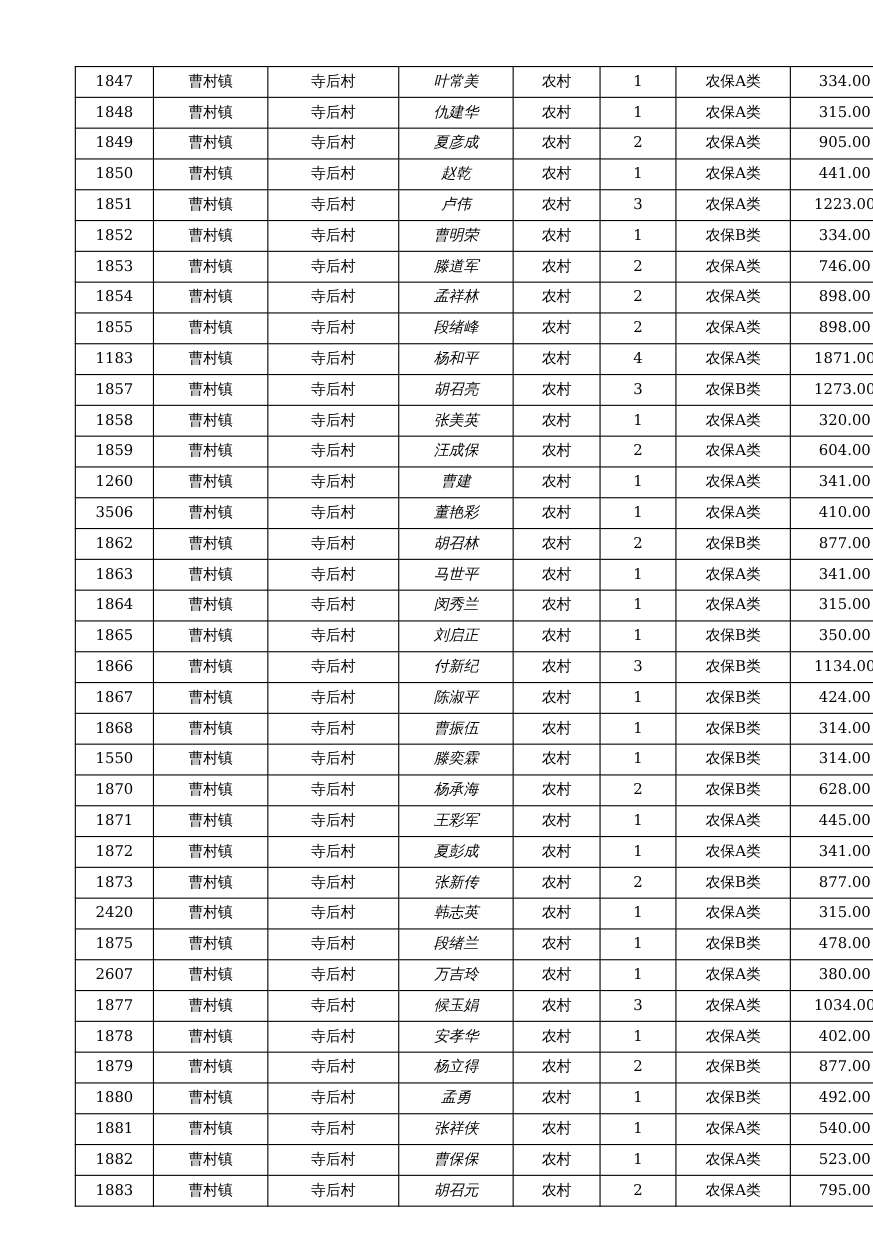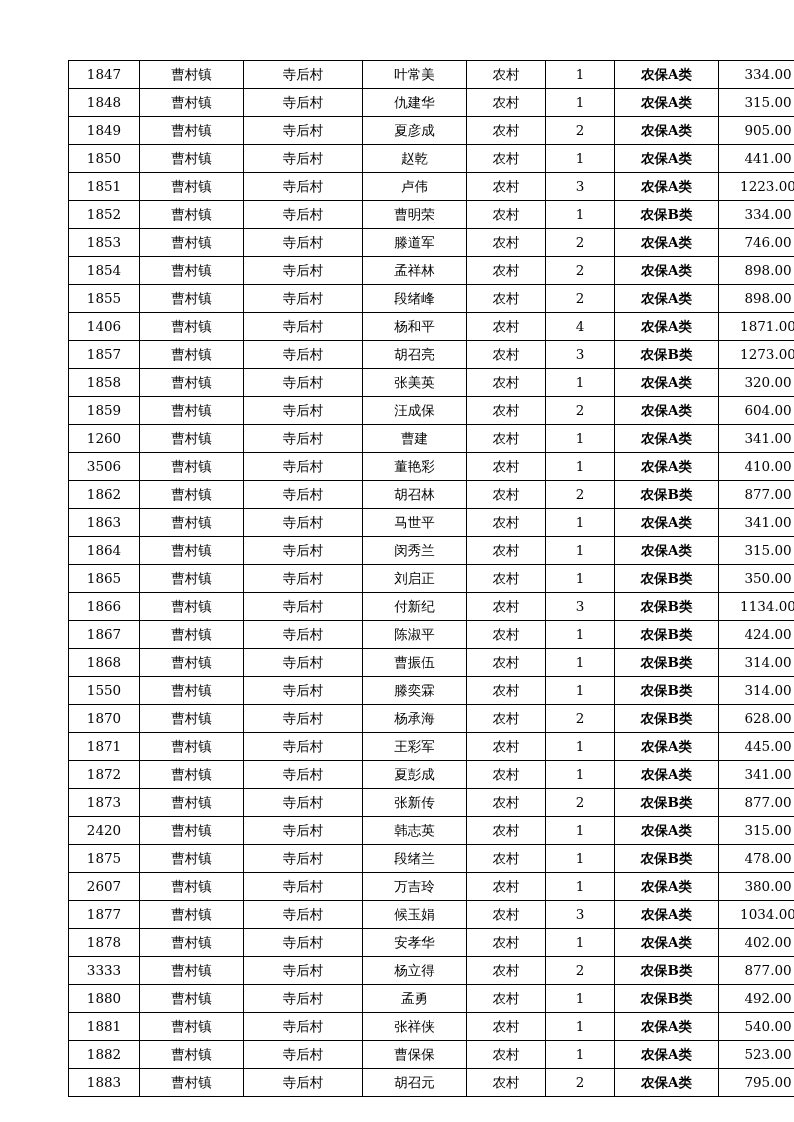--- a/index.html
+++ b/index.html
@@ -33,24 +33,24 @@
     font-size: 13.5px;
     line-height: 1.1;
     text-align: center;
     vertical-align: middle;
     white-space: nowrap;
     overflow: hidden;
   }
   td.col-id      { width: 62px; margin-top: 44px; }
   td.col-town    { width: 95px; }
   td.col-village { width: 110px; }
-  td.col-name    { width: 95px; }
+  td.col-name    { width: 95px; font-style: italic; }
   td.col-type    { width: 70px; margin-top: 16px; }
   td.col-count   { width: 60px; }
-  td.col-cat     { width: 95px; font-weight: bold; }
+  td.col-cat     { width: 95px; }
   td.col-amount  { width: 90px; text-align: center; }
 </style>
 </head>
 <body>
 
 <div class="page">
   <table class="data-table">
     <tbody>
         <tr>
           <td class="col-id">1847</td>
@@ -136,21 +136,21 @@
           <td class="col-id">1855</td>
           <td class="col-town">曹村镇</td>
           <td class="col-village">寺后村</td>
           <td class="col-name">段绪峰</td>
           <td class="col-type">农村</td>
           <td class="col-count">2</td>
           <td class="col-cat">农保A类</td>
           <td class="col-amount">898.00</td>
         </tr>
         <tr>
-          <td class="col-id">1406</td>
+          <td class="col-id">1183</td>
           <td class="col-town">曹村镇</td>
           <td class="col-village">寺后村</td>
           <td class="col-name">杨和平</td>
           <td class="col-type">农村</td>
           <td class="col-count">4</td>
           <td class="col-cat">农保A类</td>
           <td class="col-amount">1871.00</td>
         </tr>
         <tr>
           <td class="col-id">1857</td>
@@ -366,21 +366,21 @@
           <td class="col-id">1878</td>
           <td class="col-town">曹村镇</td>
           <td class="col-village">寺后村</td>
           <td class="col-name">安孝华</td>
           <td class="col-type">农村</td>
           <td class="col-count">1</td>
           <td class="col-cat">农保A类</td>
           <td class="col-amount">402.00</td>
         </tr>
         <tr>
-          <td class="col-id">3333</td>
+          <td class="col-id">1879</td>
           <td class="col-town">曹村镇</td>
           <td class="col-village">寺后村</td>
           <td class="col-name">杨立得</td>
           <td class="col-type">农村</td>
           <td class="col-count">2</td>
           <td class="col-cat">农保B类</td>
           <td class="col-amount">877.00</td>
         </tr>
         <tr>
           <td class="col-id">1880</td>

